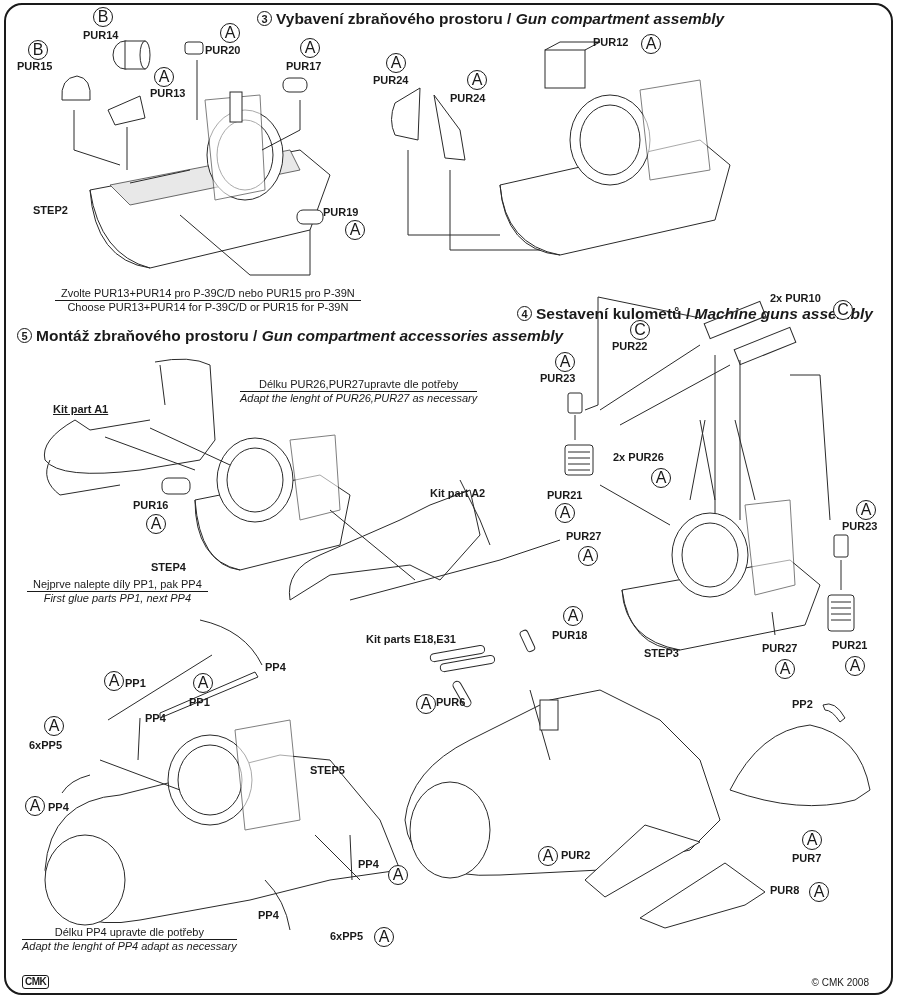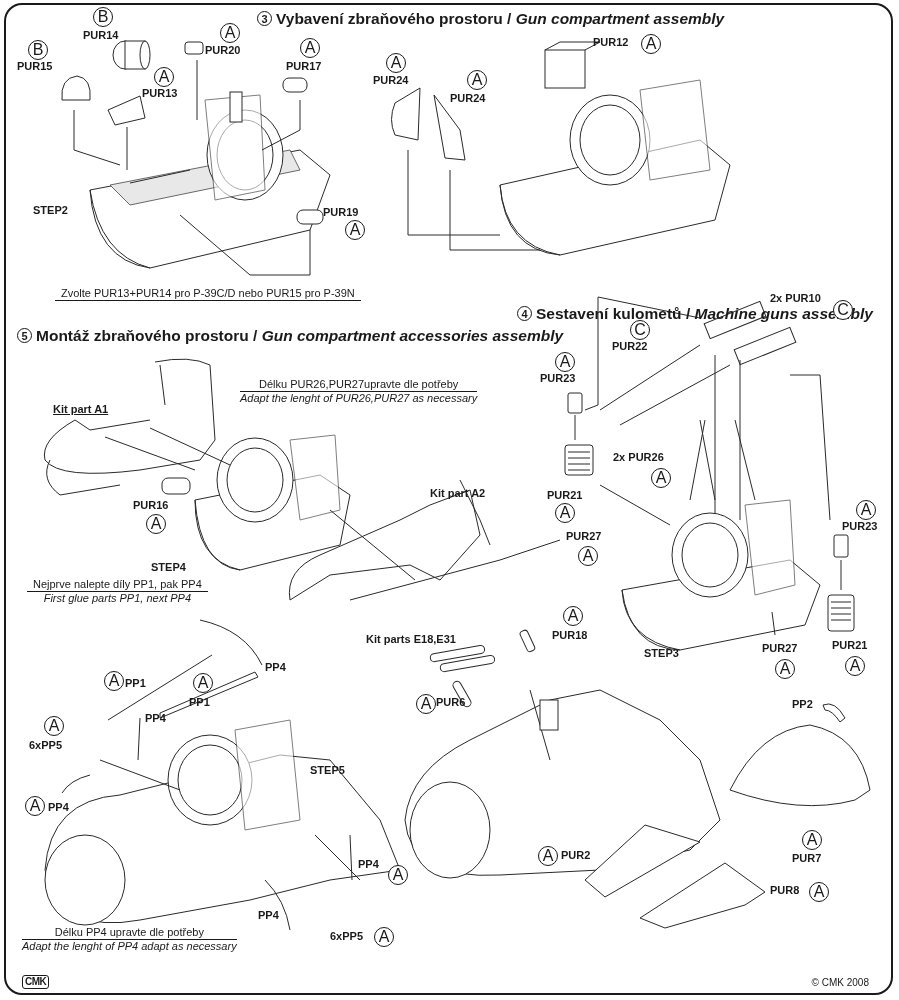--- a/index.html
+++ b/index.html
@@ -167,38 +167,39 @@
 </div>
 <div class="heading" style="left:17px; top:328px;">
   <span class="num">5</span><span>Montáž zbraňového prostoru</span><span> / </span><i>Gun compartment accessories assembly</i>
 </div>
 
 <div class="circ" style="left:93px; top:7px;">B</div>
 <div class="lbl" style="left:83px; top:30px;">PUR14</div>
 <div class="circ" style="left:28px; top:40px;">B</div>
 <div class="lbl" style="left:17px; top:61px;">PUR15</div>
 <div class="circ" style="left:154px; top:67px;">A</div>
-<div class="lbl" style="left:142px; top:88px;">PUR13</div>
+<div class="lbl" style="left:150px; top:88px;">PUR13</div>
 <div class="circ" style="left:220px; top:23px;">A</div>
 <div class="lbl" style="left:205px; top:45px;">PUR20</div>
 <div class="circ" style="left:300px; top:38px;">A</div>
 <div class="lbl" style="left:286px; top:61px;">PUR17</div>
 <div class="lbl" style="left:33px; top:205px;">STEP2</div>
 <div class="lbl" style="left:323px; top:207px;">PUR19</div>
 <div class="circ" style="left:345px; top:220px;">A</div>
 
 <div class="circ" style="left:386px; top:53px;">A</div>
 <div class="lbl" style="left:373px; top:75px;">PUR24</div>
 <div class="circ" style="left:467px; top:70px;">A</div>
 <div class="lbl" style="left:450px; top:93px;">PUR24</div>
 <div class="lbl" style="left:593px; top:37px;">PUR12</div>
 <div class="circ" style="left:641px; top:34px;">A</div>
 
 <div class="note" style="left:55px; top:287px;">
   <span class="cz">Zvolte PUR13+PUR14 pro P-39C/D nebo PUR15 pro P-39N</span>
+  <span class="en" style="font-style:normal;">Choose PUR13+PUR14 for P-39C/D or PUR15 for P-39N</span>
 </div>
 
 <div class="lbl" style="left:770px; top:293px;">2x PUR10</div>
 <div class="circ" style="left:833px; top:300px;">C</div>
 <div class="circ" style="left:630px; top:320px;">C</div>
 <div class="lbl" style="left:612px; top:341px;">PUR22</div>
 <div class="circ" style="left:555px; top:352px;">A</div>
 <div class="lbl" style="left:540px; top:373px;">PUR23</div>
 <div class="lbl" style="left:613px; top:452px;">2x PUR26</div>
 <div class="circ" style="left:651px; top:468px;">A</div>

